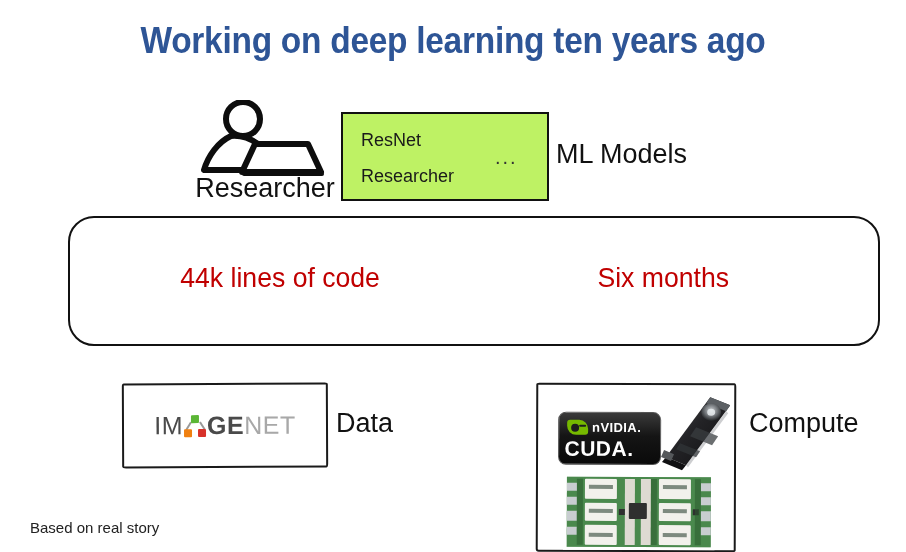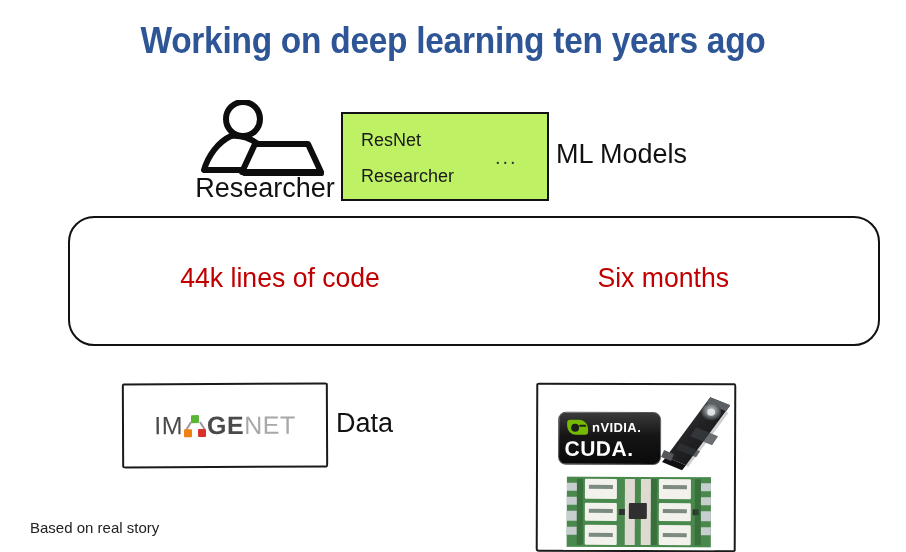--- a/index.html
+++ b/index.html
@@ -429,16 +429,17 @@
           <rect x="138" y="54" width="10" height="8"></rect>
         </g>
         <g fill="#2a5a2e" opacity="0.55">
           <rect x="14" y="6" width="6" height="66"></rect>
           <rect x="132" y="6" width="6" height="66"></rect>
           <rect x="88" y="6" width="6" height="66"></rect>
         </g>
       </svg>
     </div>
   </div>
+  <div class="compute-label">Compute</div>
 
   <div class="footnote">Based on real story</div>
 
 </div>
 
 </body></html>

